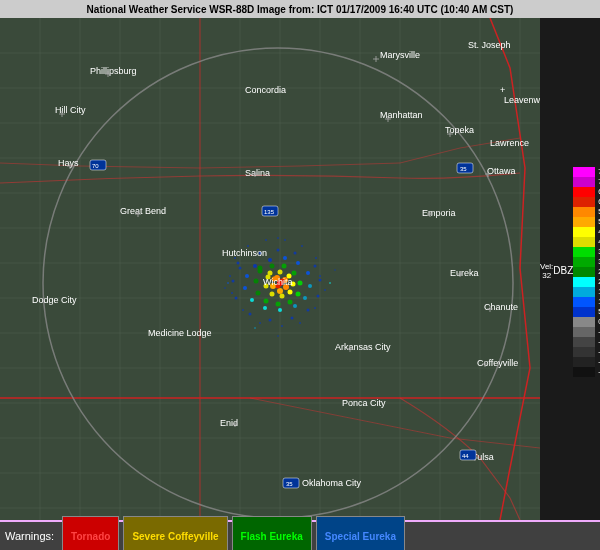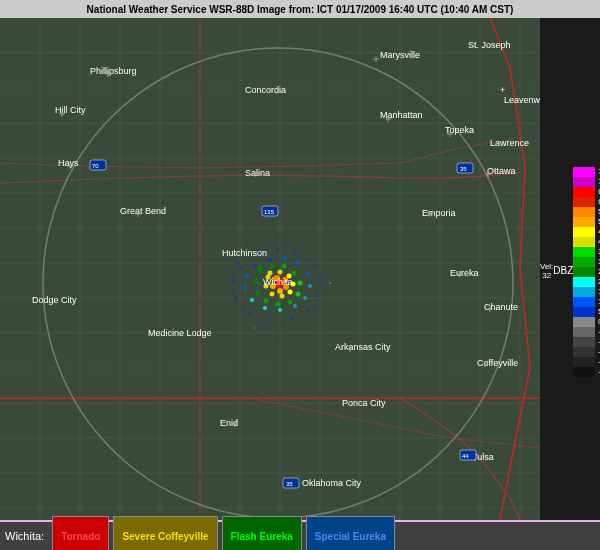--- a/index.html
+++ b/index.html
@@ -479,20 +479,20 @@
           <span class="legend-val">-20</span>
         </div>
         <div class="legend-row">
           <div class="legend-color" style="background: rgb(17, 17, 17);"></div>
           <span class="legend-val">-25</span>
         </div>
       </div>
   </div>
 
   <div id="footer-bar">
-    <span id="warnings-label">Wichita:</span>
+    <span id="warnings-label">Warnings:</span>
     <div class="warning-badge tornado-badge">Tornado</div>
     <div class="warning-badge thunderstorm-badge">Severe Coffeyville</div>
     <div class="warning-badge flash-flood-badge">Flash Eureka</div>
     <div class="warning-badge special-marine-badge">Special Eureka</div>
   </div>
 
 </div>
 
 </body></html>

